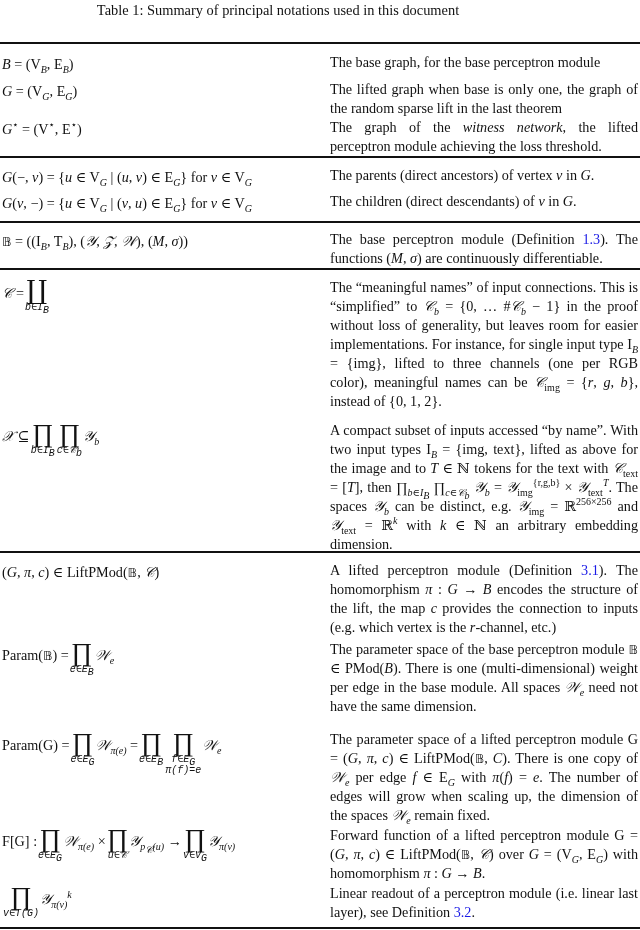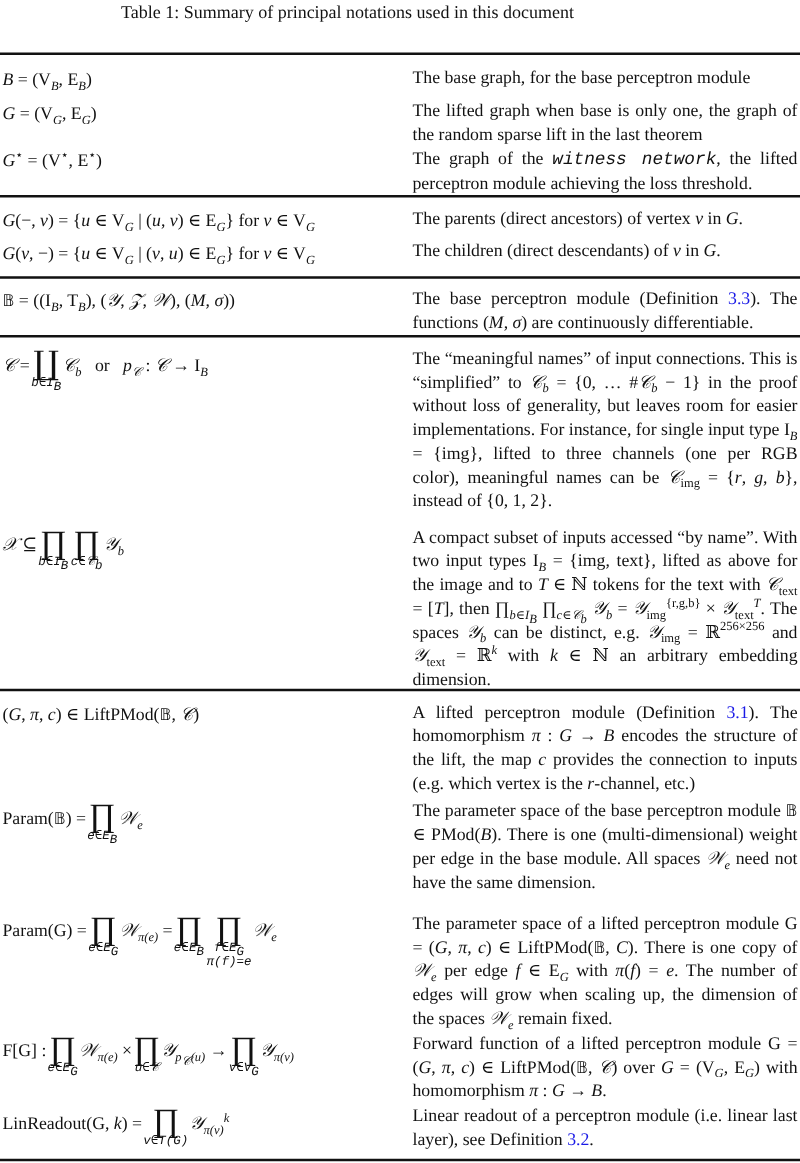--- a/index.html
+++ b/index.html
@@ -29,21 +29,21 @@
     .cal { font-family: "DejaVu Serif", serif; font-style: italic; }
     sub, sup { font-size: 10px; line-height: 0; }
     .link { color: #1a1ae6; }
     .prod {
       display: inline-block; vertical-align: top; text-align: center; position: relative;
       margin: 0 1px;
     }
     .prod .sym { font-size: 26px; line-height: 22px; display: block; font-style: normal; }
     .prod .lim { font-size: 10px; line-height: 11px; display: block; font-style: italic; white-space: nowrap; font-family: Liberation Mono, monospace; }
     .inl { display: inline-block; vertical-align: top; padding-top: 4px; }
-    em.it { font-style: italic; font-family: Liberation Mono, monospace; }
+    em.it { font-style: italic; }
   </style>
 </head>
 <body>
 
 <div class="caption">Table 1: Summary of principal notations used in this document</div>
 
 <div class="rule thick" style="top:42px"></div>
 <div class="rule mid" style="top:156px"></div>
 <div class="rule mid" style="top:221px"></div>
 <div class="rule mid" style="top:268px"></div>
@@ -67,25 +67,25 @@
   <div class="notation"><span class="m">G</span>(−, <span class="m">v</span>) = {<span class="m">u</span> ∈ V<sub class="m">G</sub> | (<span class="m">u</span>, <span class="m">v</span>) ∈ E<sub class="m">G</sub>} for <span class="m">v</span> ∈ V<sub class="m">G</sub></div>
   <div class="desc">The parents (direct ancestors) of vertex <span class="m">v</span> in <span class="m">G</span>.</div>
 </div>
 <div class="row" style="top:192px">
   <div class="notation"><span class="m">G</span>(<span class="m">v</span>, −) = {<span class="m">u</span> ∈ V<sub class="m">G</sub> | (<span class="m">v</span>, <span class="m">u</span>) ∈ E<sub class="m">G</sub>} for <span class="m">v</span> ∈ V<sub class="m">G</sub></div>
   <div class="desc">The children (direct descendants) of <span class="m">v</span> in <span class="m">G</span>.</div>
 </div>
 
 <div class="row" style="top:230px">
   <div class="notation"><span class="bb">𝔹</span> = ((I<sub class="m">B</sub>, T<sub class="m">B</sub>), (<span class="cal">𝒴</span>, <span class="cal">𝒵</span>, <span class="cal">𝒲</span>), (<span class="m">M</span>, <span class="m">σ</span>))</div>
-  <div class="desc">The base perceptron module (Definition <span class="link">3.3</span>). The functions (<span class="m">M</span>, <span class="m">σ</span>) are continuously differentiable.</div>
+  <div class="desc">The base perceptron module (Definition <span class="link">1.3</span>). The functions (<span class="m">M</span>, <span class="m">σ</span>) are continuously differentiable.</div>
 </div>
 
 <div class="row" style="top:278px">
-  <div class="notation"><span class="inl"><span class="cal">𝒞</span> = </span><span class="prod"><span class="sym">∐</span><span class="lim">b∈I<sub>B</sub></span></span><span class="inl"><span class="cal">𝒞</span><sub class="m">b</sub>&nbsp;&nbsp;&nbsp;or&nbsp;&nbsp;&nbsp;<span class="m">p</span><sub class="cal">𝒞</sub> : <span class="cal">𝒞</span> → I<sub class="m">B</sub></span></div>
+  <div class="notation"><span class="inl"><span class="cal">𝒞</span> = </span><span class="prod"><span class="sym">∐</span><span class="lim">b∈I<sub>B</sub></span></span></div>
   <div class="desc">The “meaningful names” of input connections. This is “simplified” to <span class="cal">𝒞</span><sub class="m">b</sub> = {0, … #<span class="cal">𝒞</span><sub class="m">b</sub> − 1} in the proof without loss of generality, but leaves room for easier implementations. For instance, for single input type I<sub class="m">B</sub> = {img}, lifted to three channels (one per RGB color), meaningful names can be <span class="cal">𝒞</span><sub>img</sub> = {<span class="m">r</span>, <span class="m">g</span>, <span class="m">b</span>}, instead of {0, 1, 2}.</div>
 </div>
 <div class="row" style="top:421px">
   <div class="notation"><span class="inl"><span class="cal">𝒳</span> ⊆ </span><span class="prod"><span class="sym">∏</span><span class="lim">b∈I<sub>B</sub></span></span><span class="prod"><span class="sym">∏</span><span class="lim">c∈𝒞<sub>b</sub></span></span><span class="inl"><span class="cal">𝒴</span><sub class="m">b</sub></span></div>
   <div class="desc">A compact subset of inputs accessed “by name”. With two input types I<sub class="m">B</sub> = {img, text}, lifted as above for the image and to <span class="m">T</span> ∈ ℕ tokens for the text with <span class="cal">𝒞</span><sub>text</sub> = [<span class="m">T</span>], then ∏<sub class="m">b∈I<sub>B</sub></sub> ∏<sub class="m">c∈𝒞<sub>b</sub></sub> <span class="cal">𝒴</span><sub class="m">b</sub> = <span class="cal">𝒴</span><sub>img</sub><sup>{r,g,b}</sup> × <span class="cal">𝒴</span><sub>text</sub><sup class="m">T</sup>. The spaces <span class="cal">𝒴</span><sub class="m">b</sub> can be distinct, e.g. <span class="cal">𝒴</span><sub>img</sub> = ℝ<sup>256×256</sup> and <span class="cal">𝒴</span><sub>text</sub> = ℝ<sup class="m">k</sup> with <span class="m">k</span> ∈ ℕ an arbitrary embedding dimension.</div>
 </div>
 
 <div class="row" style="top:561px">
   <div class="notation">(<span class="m">G</span>, <span class="m">π</span>, <span class="m">c</span>) ∈ LiftPMod(<span class="bb">𝔹</span>, <span class="cal">𝒞</span>)</div>
   <div class="desc">A lifted perceptron module (Definition <span class="link">3.1</span>). The homomorphism <span class="m">π</span> : <span class="m">G</span> → <span class="m">B</span> encodes the structure of the lift, the map <span class="m">c</span> provides the connection to inputs (e.g. which vertex is the <span class="m">r</span>-channel, etc.)</div>
@@ -96,15 +96,15 @@
 </div>
 <div class="row" style="top:730px">
   <div class="notation"><span class="inl">Param(G) = </span><span class="prod"><span class="sym">∏</span><span class="lim">e∈E<sub>G</sub></span></span><span class="inl"><span class="cal">𝒲</span><sub class="m">π(e)</sub> = </span><span class="prod"><span class="sym">∏</span><span class="lim">e∈E<sub>B</sub></span></span><span class="prod"><span class="sym">∏</span><span class="lim">f∈E<sub>G</sub><br>π(f)=e</span></span><span class="inl"><span class="cal">𝒲</span><sub class="m">e</sub></span></div>
   <div class="desc">The parameter space of a lifted perceptron module G = (<span class="m">G</span>, <span class="m">π</span>, <span class="m">c</span>) ∈ LiftPMod(<span class="bb">𝔹</span>, <span class="m">C</span>). There is one copy of <span class="cal">𝒲</span><sub class="m">e</sub> per edge <span class="m">f</span> ∈ E<sub class="m">G</sub> with <span class="m">π</span>(<span class="m">f</span>) = <span class="m">e</span>. The number of edges will grow when scaling up, the dimension of the spaces <span class="cal">𝒲</span><sub class="m">e</sub> remain fixed.</div>
 </div>
 <div class="row" style="top:826px">
   <div class="notation"><span class="inl">F[G] : </span><span class="prod"><span class="sym">∏</span><span class="lim">e∈E<sub>G</sub></span></span><span class="inl"><span class="cal">𝒲</span><sub class="m">π(e)</sub> × </span><span class="prod"><span class="sym">∏</span><span class="lim">u∈𝒞</span></span><span class="inl"><span class="cal">𝒴</span><sub class="m">p<sub>𝒞</sub>(u)</sub> → </span><span class="prod"><span class="sym">∏</span><span class="lim">v∈V<sub>G</sub></span></span><span class="inl"><span class="cal">𝒴</span><sub class="m">π(v)</sub></span></div>
   <div class="desc">Forward function of a lifted perceptron module G = (<span class="m">G</span>, <span class="m">π</span>, <span class="m">c</span>) ∈ LiftPMod(<span class="bb">𝔹</span>, <span class="cal">𝒞</span>) over <span class="m">G</span> = (V<sub class="m">G</sub>, E<sub class="m">G</sub>) with homomorphism <span class="m">π</span> : <span class="m">G</span> → <span class="m">B</span>.</div>
 </div>
 <div class="row" style="top:884px">
-  <div class="notation"><span class="inl">LinReadout(G, <span class="m">k</span>) = </span><span class="prod"><span class="sym">∏</span><span class="lim">v∈T(G)</span></span><span class="inl"><span class="cal">𝒴</span><sub class="m">π(v)</sub><sup class="m">k</sup></span></div>
+  <div class="notation"><span class="prod"><span class="sym">∏</span><span class="lim">v∈T(G)</span></span><span class="inl"><span class="cal">𝒴</span><sub class="m">π(v)</sub><sup class="m">k</sup></span></div>
   <div class="desc">Linear readout of a perceptron module (i.e. linear last layer), see Definition <span class="link">3.2</span>.</div>
 </div>
 
 </body></html>

